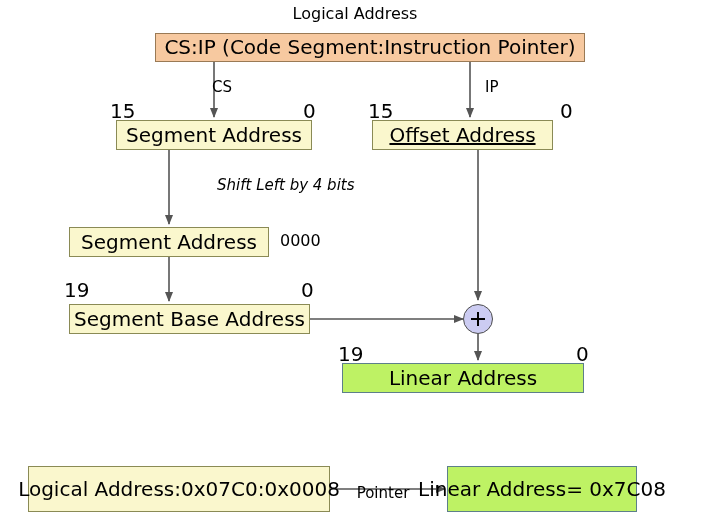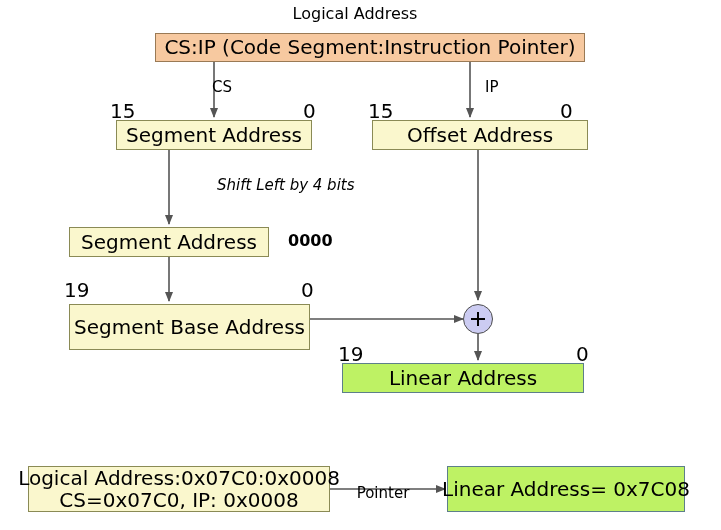--- a/index.html
+++ b/index.html
@@ -121,42 +121,41 @@
 <div class="edge-label" style="left:485px; top:78px;">IP</div>
 
 <div class="bit-label" style="left:110px; top:99px;">15</div>
 <div class="bit-label" style="left:303px; top:99px;">0</div>
 
 <div class="bit-label" style="left:368px; top:99px;">15</div>
 <div class="bit-label" style="left:560px; top:99px;">0</div>
 
 <div class="node-box fill-yellow" style="left:116px; top:120px; width:196px; height:30px;">Segment Address</div>
 
-<div class="node-box fill-yellow" style="left:372px; top:120px; width:216px; height:30px;">Offset Address</div>
+<div class="node-box fill-yellow" style="left:372px; top:120px; width:181px; height:30px;text-decoration:underline;">Offset Address</div>
 
 <div class="edge-label" style="left:217px; top:176px;font-style:italic;">Shift Left by 4 bits</div>
 
 <div class="node-box fill-yellow" style="left:69px; top:227px; width:200px; height:30px;">Segment Address</div>
-<div class="plain-label" style="left:288px; top:232px;font-weight:bold;">0000</div>
+<div class="plain-label" style="left:280px; top:232px;">0000</div>
 
 <div class="bit-label" style="left:64px; top:278px;">19</div>
 <div class="bit-label" style="left:301px; top:278px;">0</div>
 
-<div class="node-box fill-yellow" style="left:69px; top:304px; width:241px; height:46px;">Segment Base Address</div>
+<div class="node-box fill-yellow" style="left:69px; top:304px; width:241px; height:30px;">Segment Base Address</div>
 
 <div class="plus-circle" style="left:463px; top:304px;"></div>
 
 <div class="bit-label" style="left:338px; top:342px;">19</div>
 <div class="bit-label" style="left:576px; top:342px;">0</div>
 
 <div class="node-box fill-cyan" style="left:342px; top:363px; width:242px; height:30px;">Linear Address</div>
 
 <div class="node-box fill-yellow two-line" style="left:28px; top:466px; width:302px; height:46px;">
   <span>Logical Address:0x07C0:0x0008</span>
-  <span>CS=0x07C0, IP: 0x0008</span>
 </div>
 
 <div class="edge-label" style="left:318px; top:448px; width:130px; text-align:center;">
   <div>Pointer</div>
   
 </div>
 
-<div class="node-box fill-cyan" style="left:447px; top:466px; width:238px; height:46px;">Linear Address= 0x7C08</div>
+<div class="node-box fill-cyan" style="left:447px; top:466px; width:190px; height:46px;">Linear Address= 0x7C08</div>
 
 </body></html>

